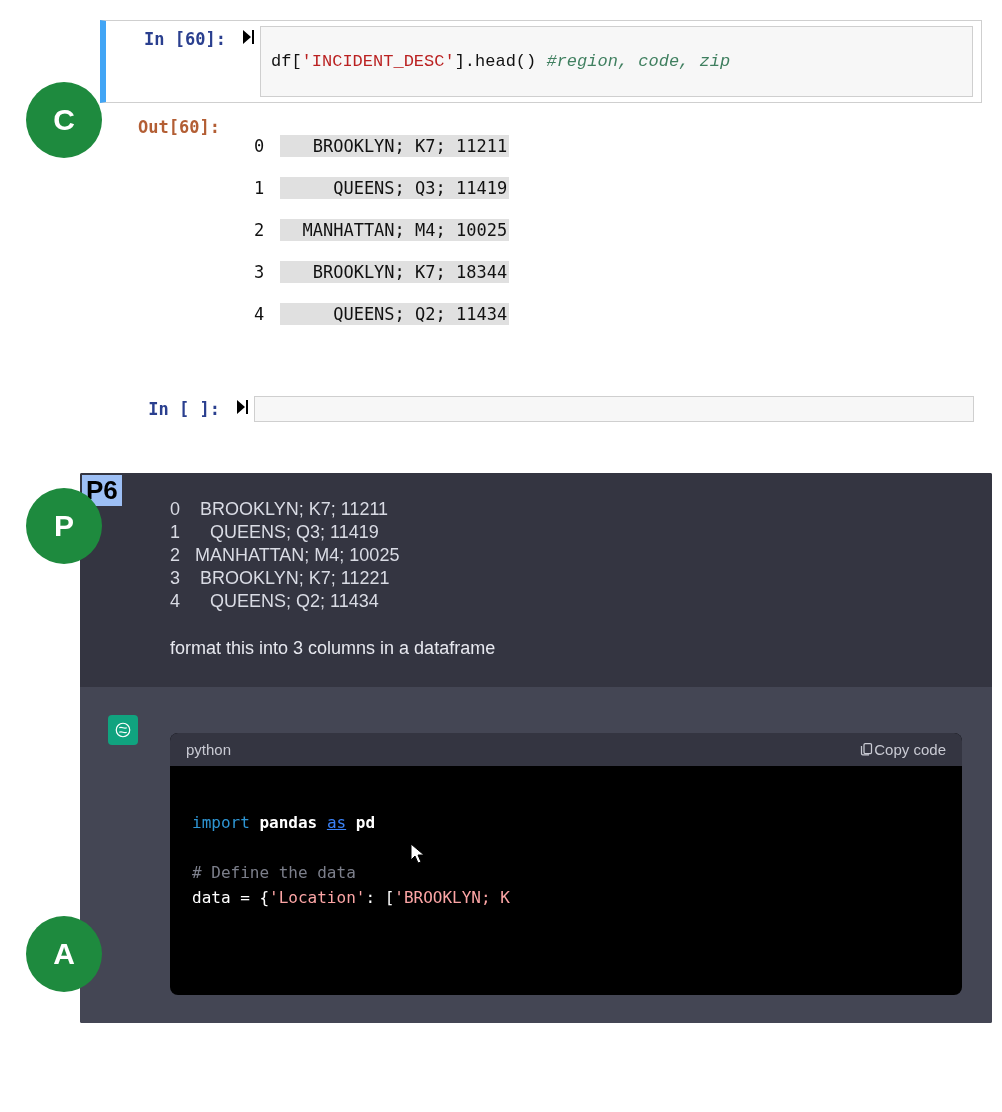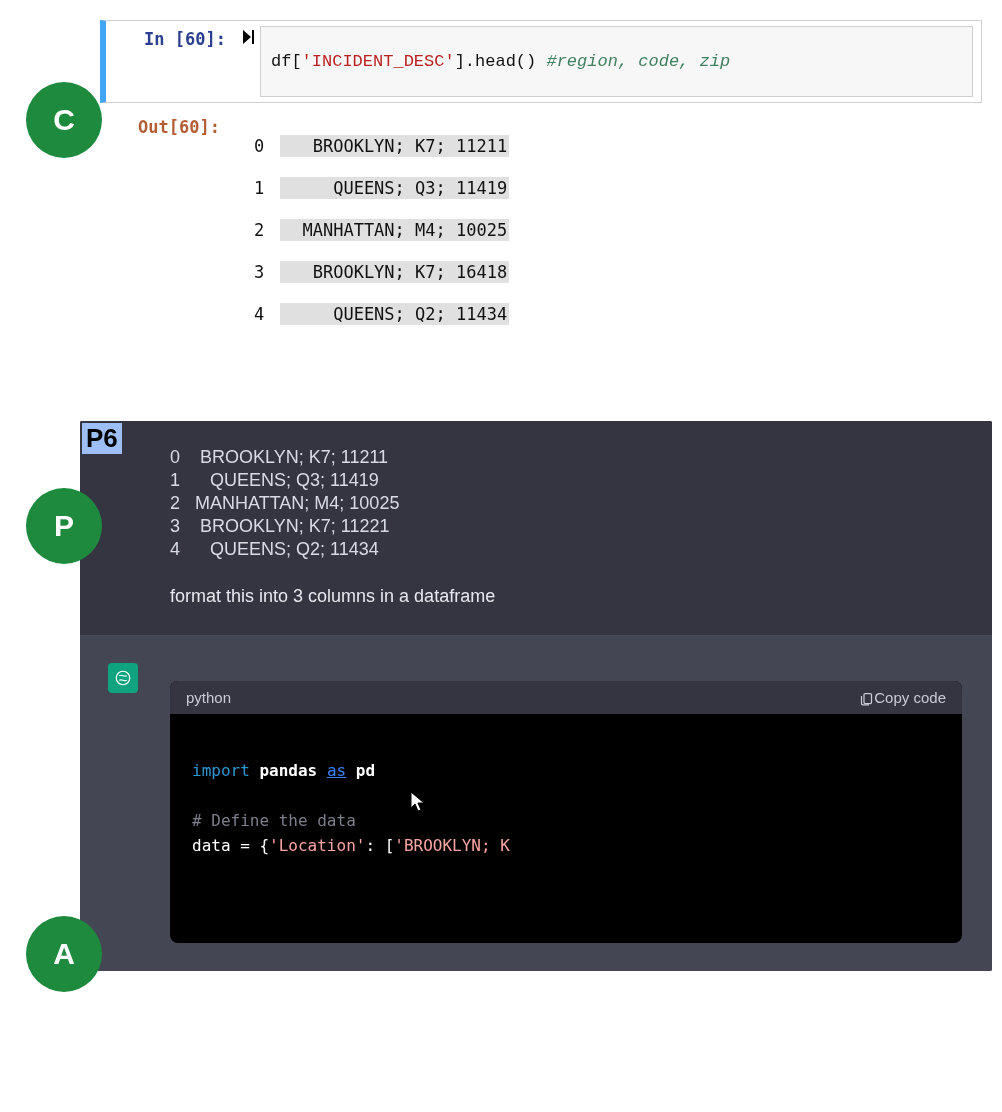--- a/index.html
+++ b/index.html
@@ -123,21 +123,21 @@
     background: #343541;
     color: #c9cad3;
     font-size: 15px;
     display: flex;
     align-items: center;
     justify-content: space-between;
     padding: 8px 16px;
   }
   .copy-btn {
     display: flex;
-    align-items: flex-end;
+    align-items: flex-start;
     font-size: 15px;
     color: #c9cad3;
     cursor: pointer;
   }
   .code-body {
     padding: 20px 22px 60px;
     font-family: Menlo, Consolas, monospace;
     font-size: 16px;
     white-space: pre;
     line-height: 1.55;
@@ -206,25 +206,34 @@
     </div>
   </div>
 
   <div class="cell">
     <div class="prompt-col prompt-out">Out[60]:</div>
     <div class="run-icon"></div>
     <div class="out-area">
 <span class="out-row"><span class="out-index">0</span><span class="out-left-pad"></span><span class="out-val">   BROOKLYN; K7; 11211</span></span>
 <span class="out-row"><span class="out-index">1</span><span class="out-left-pad"></span><span class="out-val">     QUEENS; Q3; 11419</span></span>
 <span class="out-row"><span class="out-index">2</span><span class="out-left-pad"></span><span class="out-val">  MANHATTAN; M4; 10025</span></span>
-<span class="out-row"><span class="out-index">3</span><span class="out-left-pad"></span><span class="out-val">   BROOKLYN; K7; 16418</span></span>
+<span class="out-row"><span class="out-index">3</span><span class="out-left-pad"></span><span class="out-val">   BROOKLYN; K7; 18344</span></span>
 <span class="out-row"><span class="out-index">4</span><span class="out-left-pad"></span><span class="out-val">     QUEENS; Q2; 11434</span></span>
     </div>
   </div>
 
+  <div class="cell" style="margin-top:16px;">
+    <div class="prompt-col prompt-in">In [ ]:</div>
+    <div class="run-icon">
+      <svg width="14" height="14" viewBox="0 0 14 14">
+          <path d="M2 0v14l8-7zM11 0h2v14h-2z" fill="currentColor"></path>
+        </svg>
+    </div>
+    <div class="code-area" style="min-height:24px;"></div>
+  </div>
 </div>
 
 <div class="chat">
 
   <div class="p6-tag">P6</div>
 
   <div class="chat-section chat-user">
     <div class="user-data-row">0    BROOKLYN; K7; 11211</div>
     <div class="user-data-row">1      QUEENS; Q3; 11419</div>
     <div class="user-data-row">2   MANHATTAN; M4; 10025</div>

